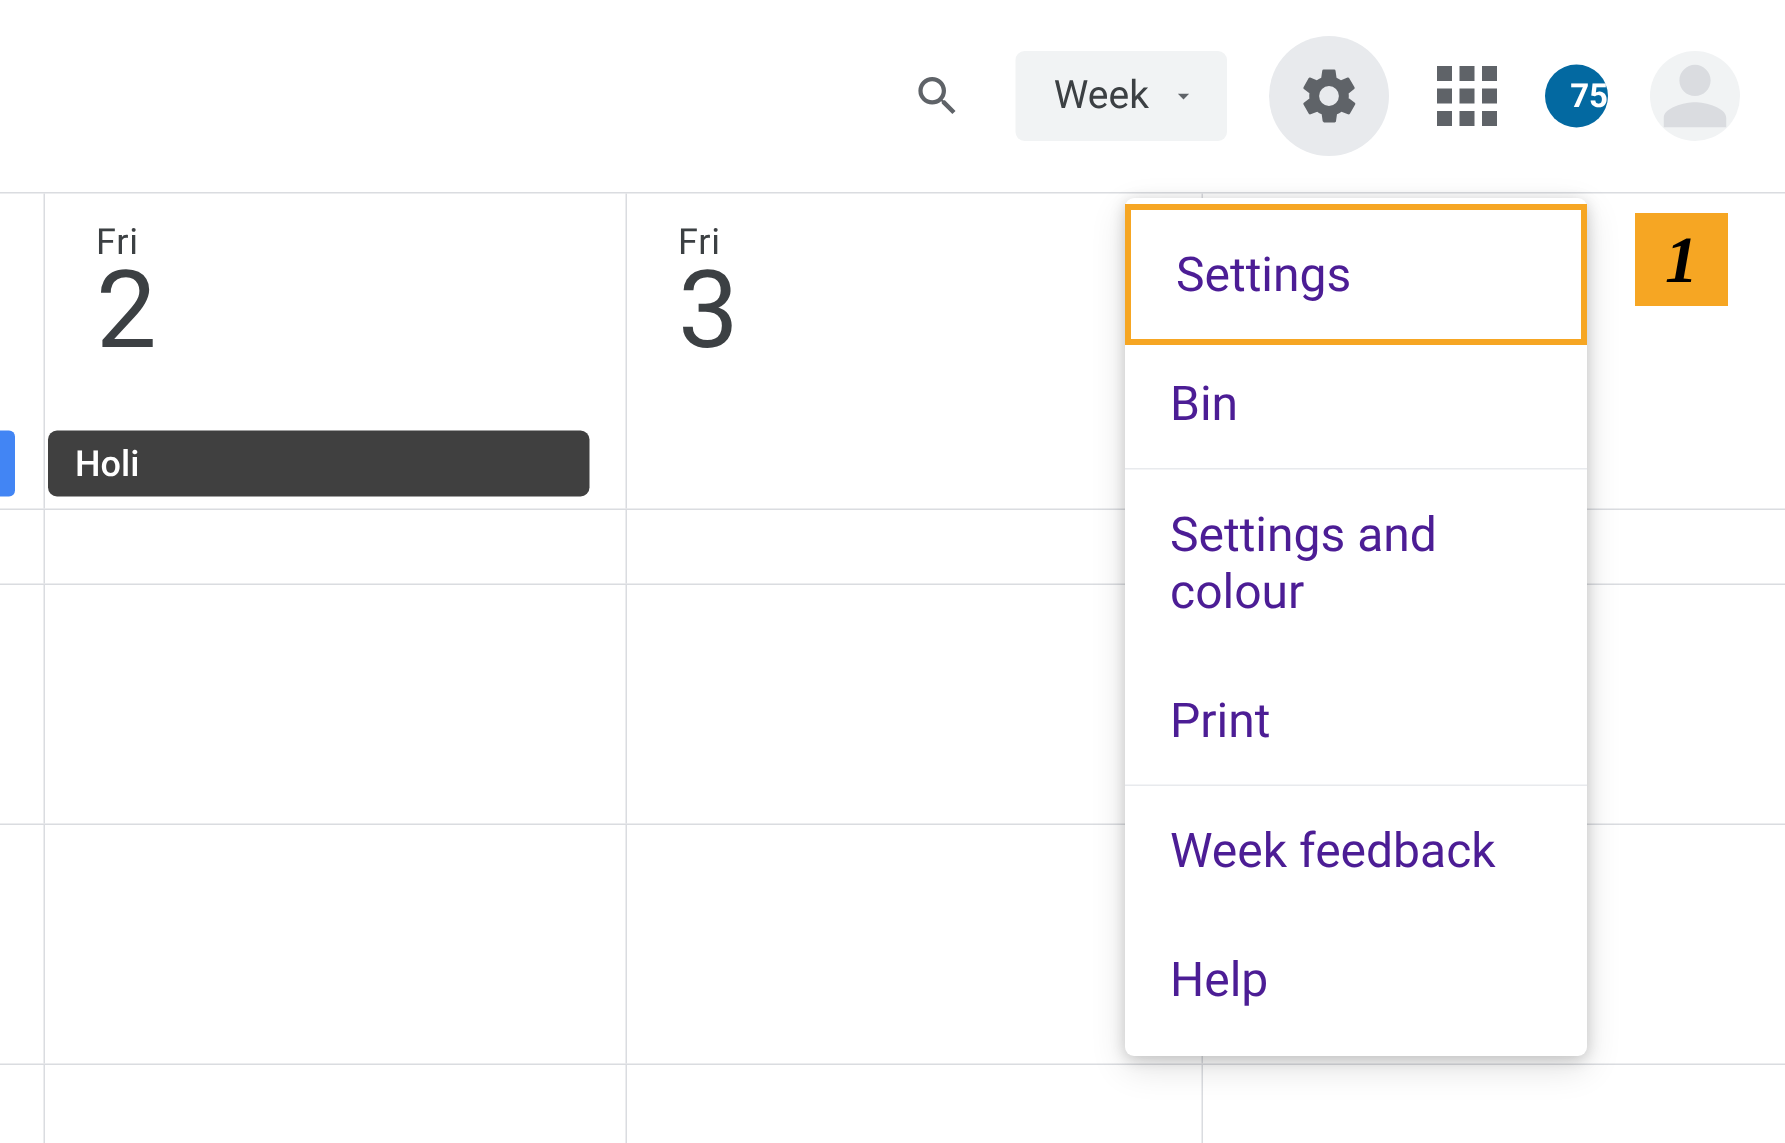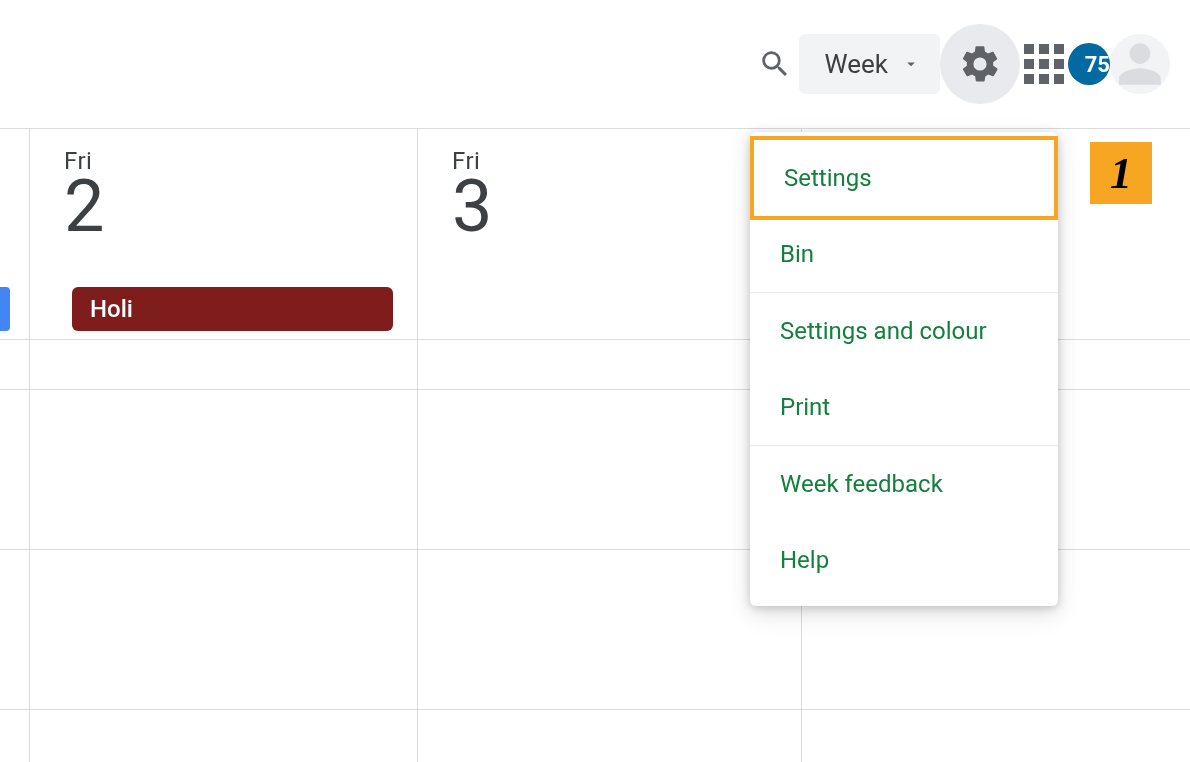--- a/index.html
+++ b/index.html
@@ -9,21 +9,22 @@
       height: 762px;
       background: #fff;
       overflow: hidden;
       position: relative;
     }
     .topbar {
       height: 128px;
       display: flex;
       align-items: center;
       justify-content: flex-end;
-      padding-right: 20px;
+      padding-right: 30px;
+      gap: 28px;
     }
     .search-btn {
       width: 48px;
       height: 48px;
       display: flex;
       align-items: center;
       justify-content: center;
       border-radius: 50%;
       cursor: pointer;
     }
@@ -125,27 +126,26 @@
       color: #3c4043;
       font-weight: 400;
       margin-top: -4px;
       line-height: 1;
     }
     .event-chip {
       position: absolute;
       left: 2px;
       right: 24px;
       bottom: 8px;
-      background: #7f1d1d;
+      background: #404040;
       color: #fff;
       border-radius: 6px;
       padding: 8px 18px;
       font-size: 24px;
       font-weight: 500;
-      margin-left: 40px;
     }
     .thu-event-edge {
       position: absolute;
       left: 0;
       width: 10px;
       bottom: 8px;
       height: 44px;
       background: #4285f4;
       border-radius: 0 4px 4px 0;
     }
@@ -178,22 +178,22 @@
       left: 750px;
       width: 308px;
       background: #fff;
       border-radius: 6px;
       box-shadow: 0 2px 10px rgba(0,0,0,0.18), 0 8px 24px rgba(0,0,0,0.12);
       padding: 8px 0;
       z-index: 10;
     }
     .dropdown .item {
       padding: 24px 30px;
-      font-size: 24px;
-      color: #15803d;
+      font-size: 32px;
+      color: #4c1d95;
       cursor: pointer;
     }
     .dropdown .item.highlighted {
       border: 4px solid #f6a623;
       margin: -4px 0;
       position: relative;
       z-index: 1;
     }
     .dropdown .divider {
       height: 1px;

